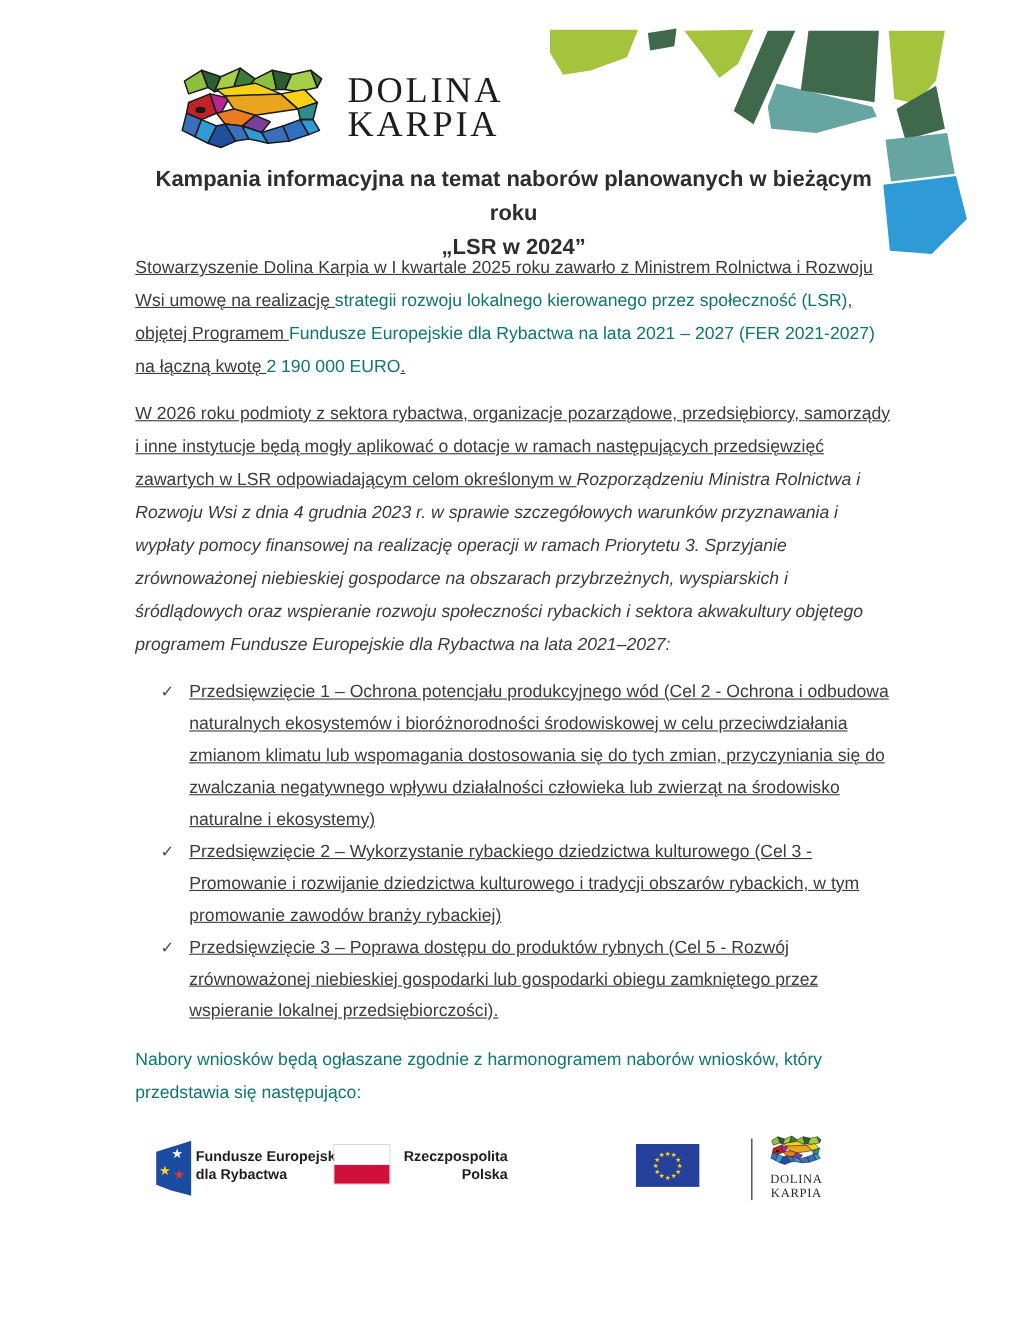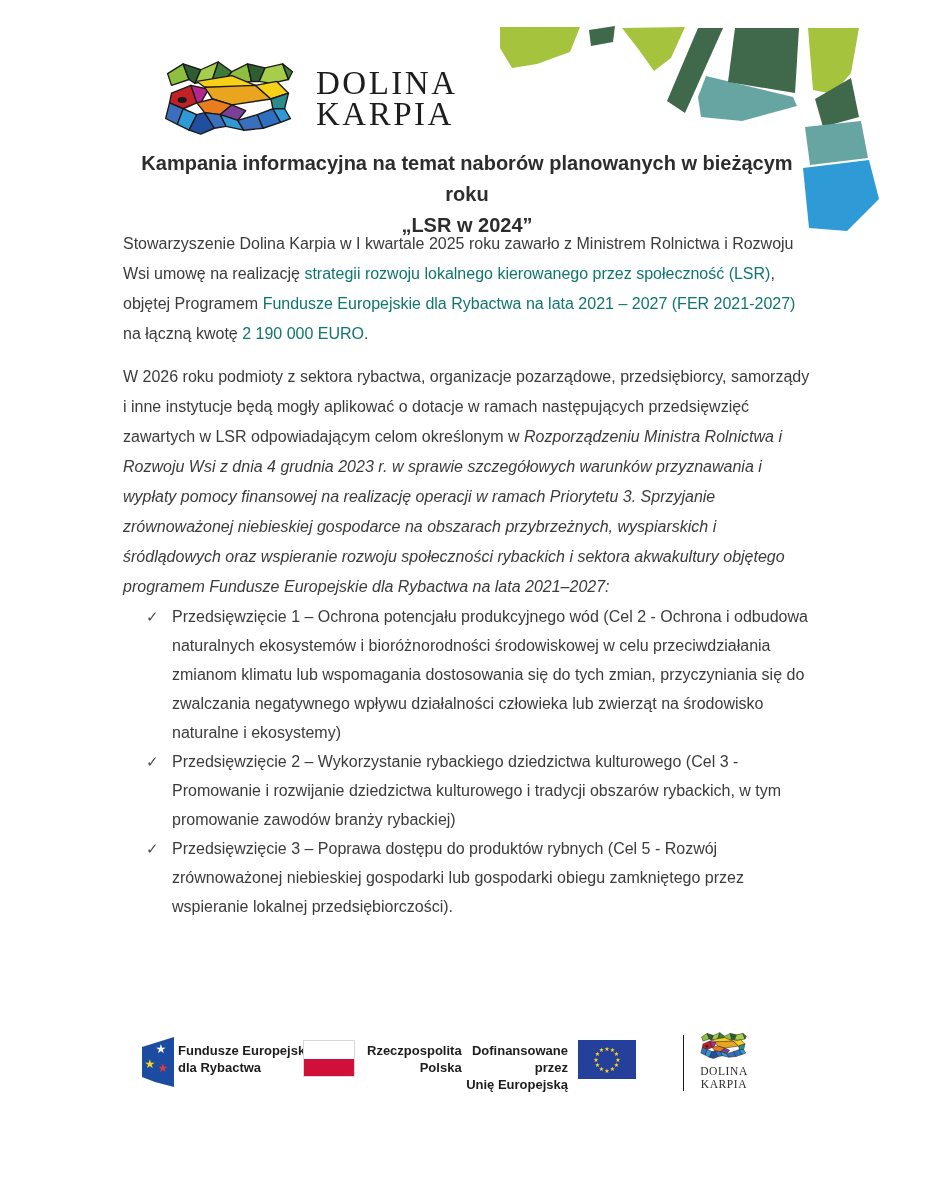--- a/index.html
+++ b/index.html
@@ -14,21 +14,21 @@
   .logo-mosaic{width:140px;height:78px;}
   .logo-word{margin-left:16px;font-family:"Liberation Serif",serif;font-size:33px;
     line-height:31px;letter-spacing:2.5px;color:#1d1d1d;}
   
   .doc-title{position:absolute;top:148px;left:123px;width:688px;text-align:center;
     font-weight:bold;font-size:20px;line-height:31px;color:#2d2d2d;}
   
   .content{position:absolute;top:229px;left:123px;width:692px;font-size:16px;line-height:30px;}
   .para{margin:0 0 13px 0;}
   .para:last-of-type{margin-bottom:0;}
-  .sg-n{font-style:normal;font-weight:normal;}
+  .sg-n{font-style:normal;font-weight:normal;text-decoration:underline;}
   .sg-b{font-weight:normal;color:#0f766e;}
   .sg-i{font-style:italic;}
   ul.checklist{list-style:none;margin:0;padding:0 0 0 49px;}
   ul.checklist li{position:relative;line-height:29px;margin:0;}
   ul.checklist .check{position:absolute;left:-26px;top:0;color:#4c4c4c;font-size:15px;}
   .closing{margin-top:15px;font-weight:bold;color:#2d2d2d;line-height:30px;}
   
   .footer{position:absolute;top:1030px;left:0;width:927px;height:90px;}
   .footer .item{position:absolute;}
   .f-label{font-size:13px;font-weight:bold;line-height:17px;color:#1d1d1d;}
@@ -119,20 +119,21 @@
     </li>
     <li>
       <span class="check">✓</span>
       <span><span class="sg-n">Przedsięwzięcie 2 – Wykorzystanie rybackiego dziedzictwa kulturowego (Cel 3 - Promowanie i rozwijanie dziedzictwa kulturowego i tradycji obszarów rybackich, w tym promowanie zawodów branży rybackiej)</span></span>
     </li>
     <li>
       <span class="check">✓</span>
       <span><span class="sg-n">Przedsięwzięcie 3 – Poprawa dostępu do produktów rybnych (Cel 5 - Rozwój zrównoważonej niebieskiej gospodarki lub gospodarki obiegu zamkniętego przez wspieranie lokalnej przedsiębiorczości).</span></span>
     </li>
   </ul>
+  <p class="para closing"><span class="sg-b">Nabory wniosków będą ogłaszane zgodnie z harmonogramem naborów wniosków, który przedstawia się następująco:</span></p>
 </div>
 
 <div class="footer">
 
   <svg class="fe-flag item" width="34" height="52" viewBox="0 0 34 52">
     <polygon fill="#1b4ca1" points="2,11 34,1 34,51 15,46 2,41"></polygon>
     <text x="21" y="17" text-anchor="middle" font-size="12" fill="#ffffff">★</text>
     <text x="10" y="32" text-anchor="middle" font-size="12" fill="#ffd617">★</text>
     <text x="23" y="36" text-anchor="middle" font-size="12" fill="#e03a3a">★</text>
   </svg>
@@ -143,24 +144,20 @@
 
   <div class="item pl-flag">
     <div class="w"></div>
       <div class="r"></div>
   </div>
   <div class="item f-label" style="left:367px;top:12px;text-align:right;">
     <div>Rzeczpospolita</div>
     <div>Polska</div>
   </div>
 
-  <div class="item f-label eu-text">
-    <div>Dofinansowane przez</div>
-    <div>Unię Europejską</div>
-  </div>
   <svg class="eu-flag item" width="58" height="39" viewBox="0 0 58 39">
     <rect width="58" height="39" fill="#24409a"></rect>
     <g fill="#ffd617" font-size="6" text-anchor="middle">
       <text x="29" y="10.5">★</text>
         <text x="34.5" y="12">★</text>
         <text x="38.5" y="16">★</text>
       <text x="40" y="21.5">★</text>
         <text x="38.5" y="27">★</text>
         <text x="34.5" y="31">★</text>
       <text x="29" y="32.5">★</text>

